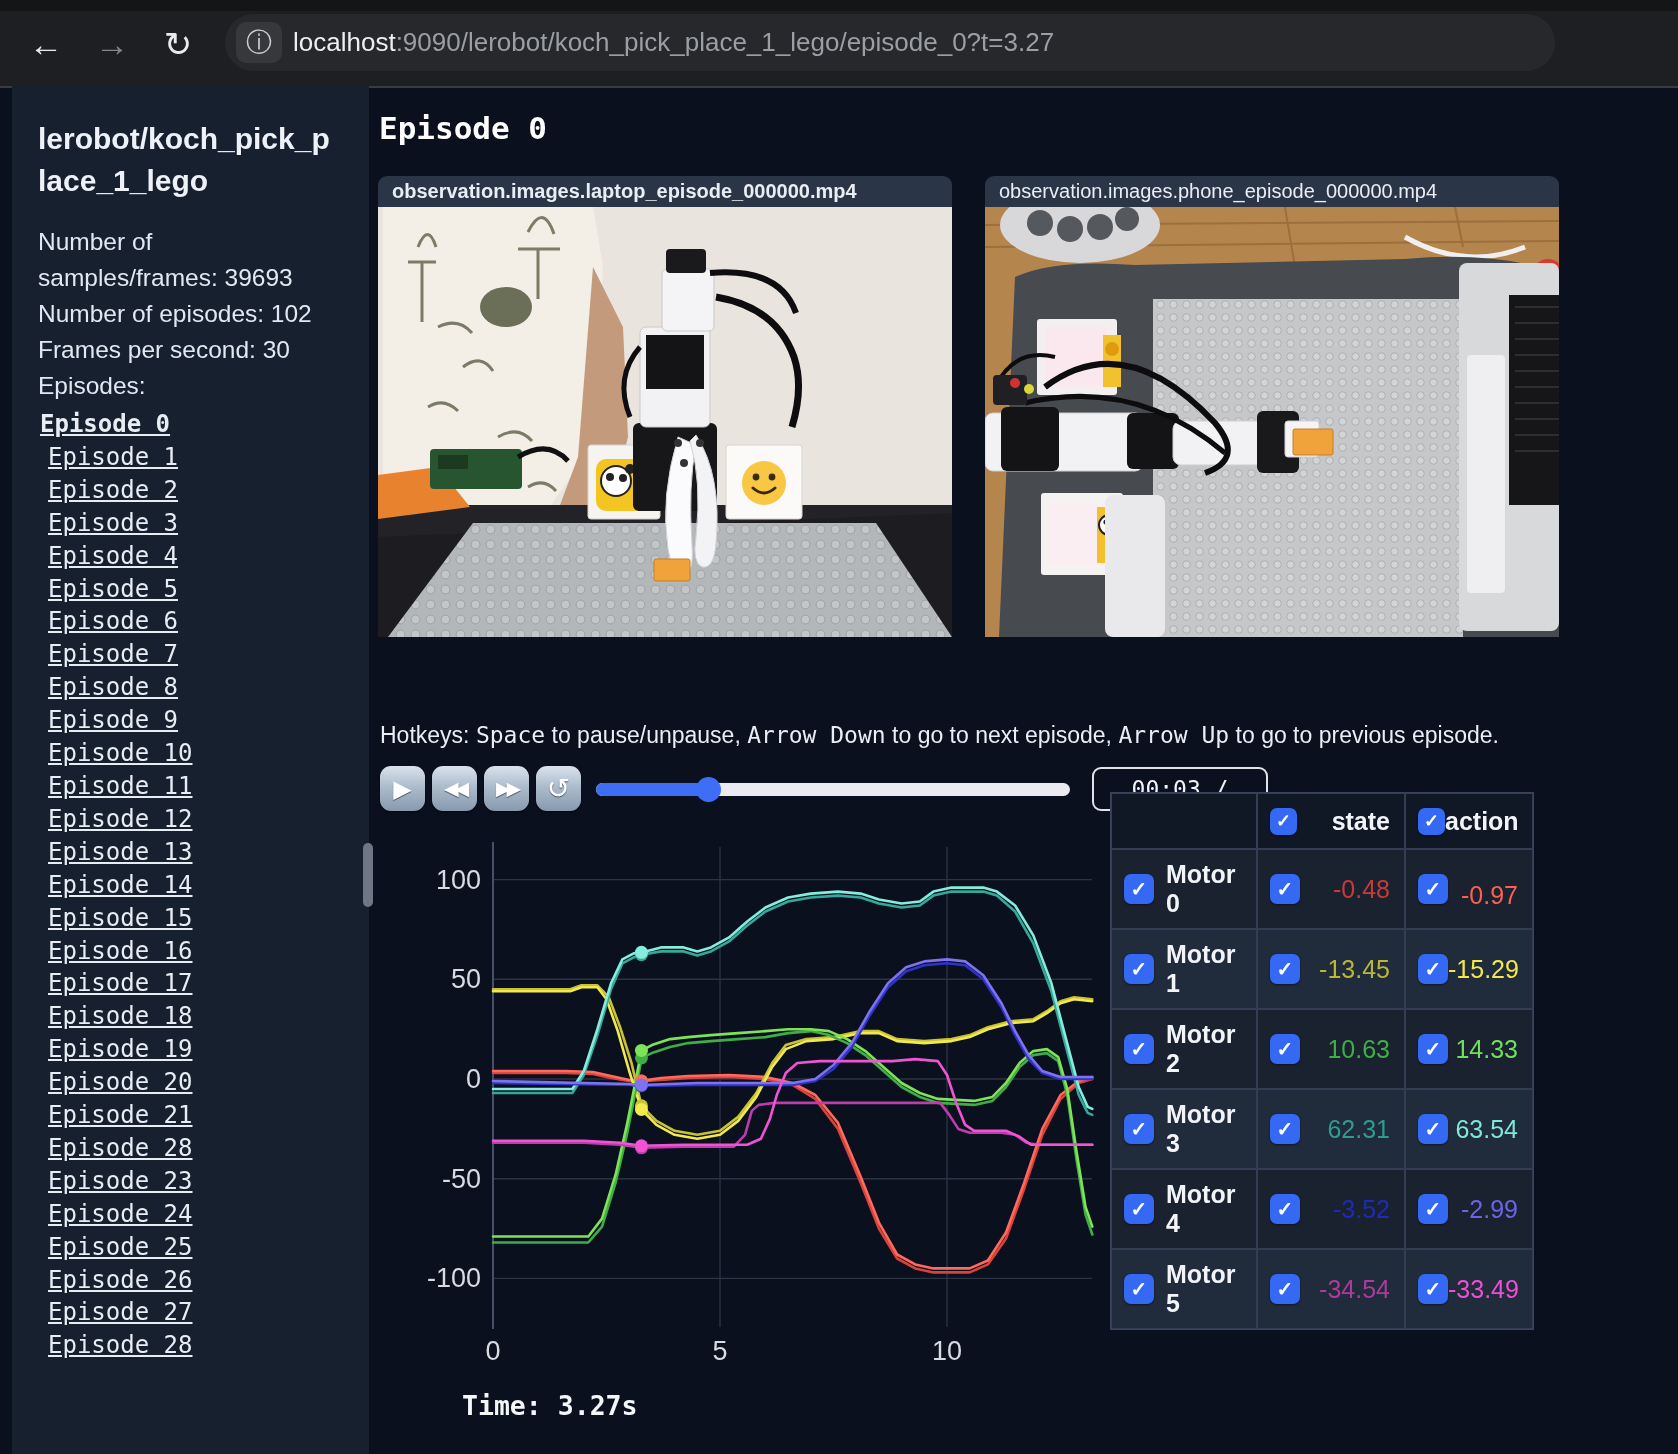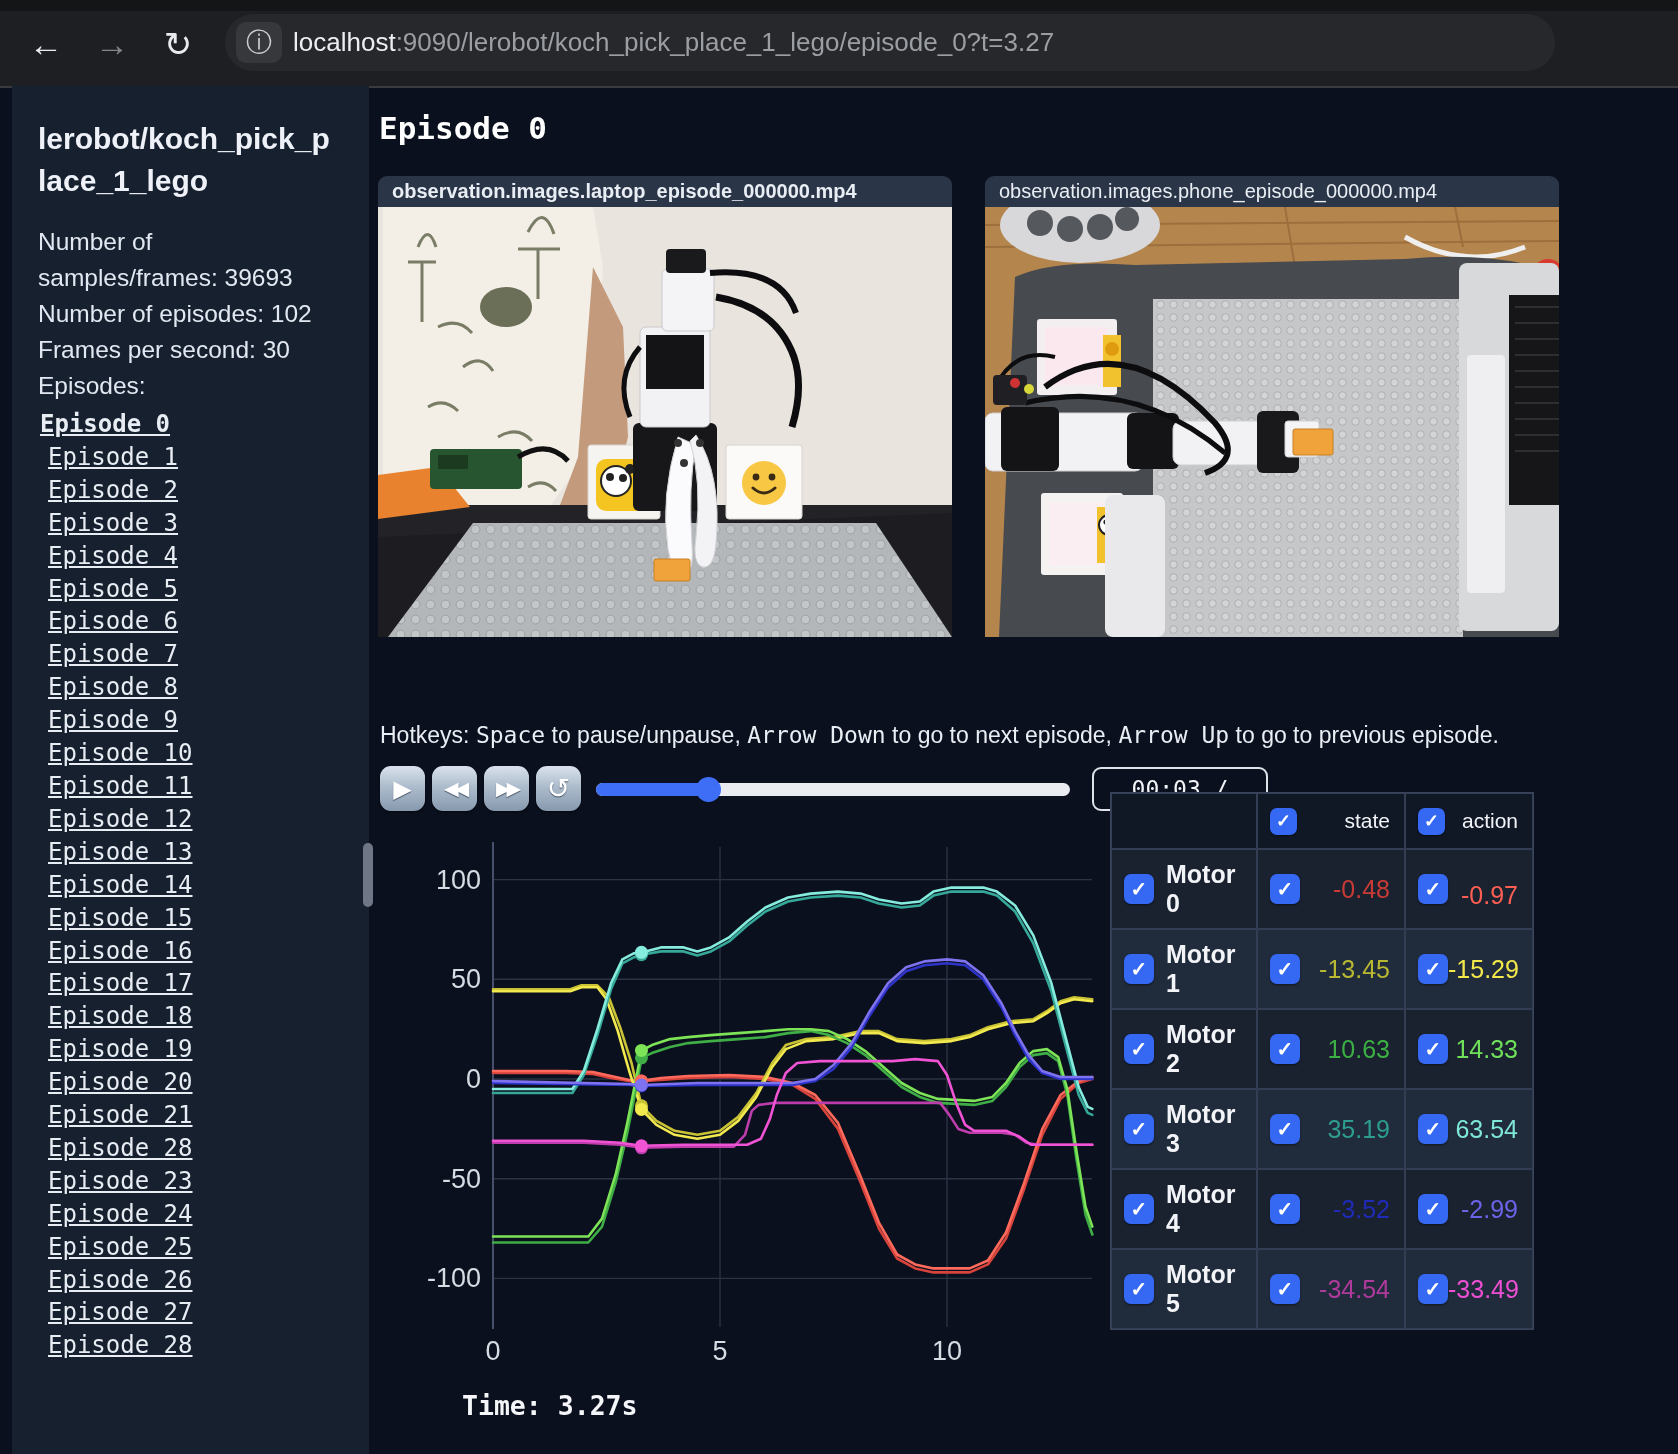--- a/index.html
+++ b/index.html
@@ -46,21 +46,21 @@
   #mtable .row.head{height:56px;background:#101725;}
   #mtable .row.r{height:80px;}
   #mtable .row.odd{background:#1a2230;} #mtable .row.even{background:#202b3c;}
   #mtable .cell{border:1px solid #333e55;display:flex;align-items:center;padding:0 12px;box-sizing:border-box;}
   #mtable .vcell{justify-content:space-between;padding-right:14px;}
   .cb{display:inline-flex;width:30px;height:30px;background:#3569f3;border-radius:7px;color:#fff;
       font-size:20px;font-weight:bold;align-items:center;justify-content:center;flex:0 0 auto;
       box-shadow:0 1px 2px rgba(0,0,0,.5);}
   .cb.sm{width:27px;height:27px;font-size:18px;}
   .mname{color:#f2f4f8;font-size:25px;font-weight:bold;margin-left:12px;}
-  .hlabel{color:#f2f4f8;font-size:21px;font-weight:normal;}
+  .hlabel{color:#f2f4f8;font-size:25px;font-weight:bold;}
   .mval{font-size:25px;font-weight:500;}
   
   .tick{fill:#d7dbe2;font-size:27px;font-family:"Liberation Sans",sans-serif;}
 </style>
 </head>
 <body>
 
 <div class="abs" id="chrome">
   <div class="abs" id="tabstrip"></div>
   <div class="abs navbtn" style="left:24px;">←</div>
@@ -386,21 +386,21 @@
         <span class="mval" style="color: rgb(111, 224, 90);">14.33</span>
       </div>
     </div>
     <div class="row r even">
       <div class="cell">
         <span class="cb">✓</span>
         <span class="mname">Motor 3</span>
       </div>
       <div class="cell vcell">
         <span class="cb">✓</span>
-        <span class="mval" style="color: rgb(46, 157, 143);">35.19</span>
+        <span class="mval" style="color: rgb(46, 157, 143);">62.31</span>
       </div>
       <div class="cell vcell">
         <span class="cb">✓</span>
         <span class="mval" style="color: rgb(127, 231, 216);">63.54</span>
       </div>
     </div>
     <div class="row r odd">
       <div class="cell">
         <span class="cb">✓</span>
         <span class="mname">Motor 4</span>

